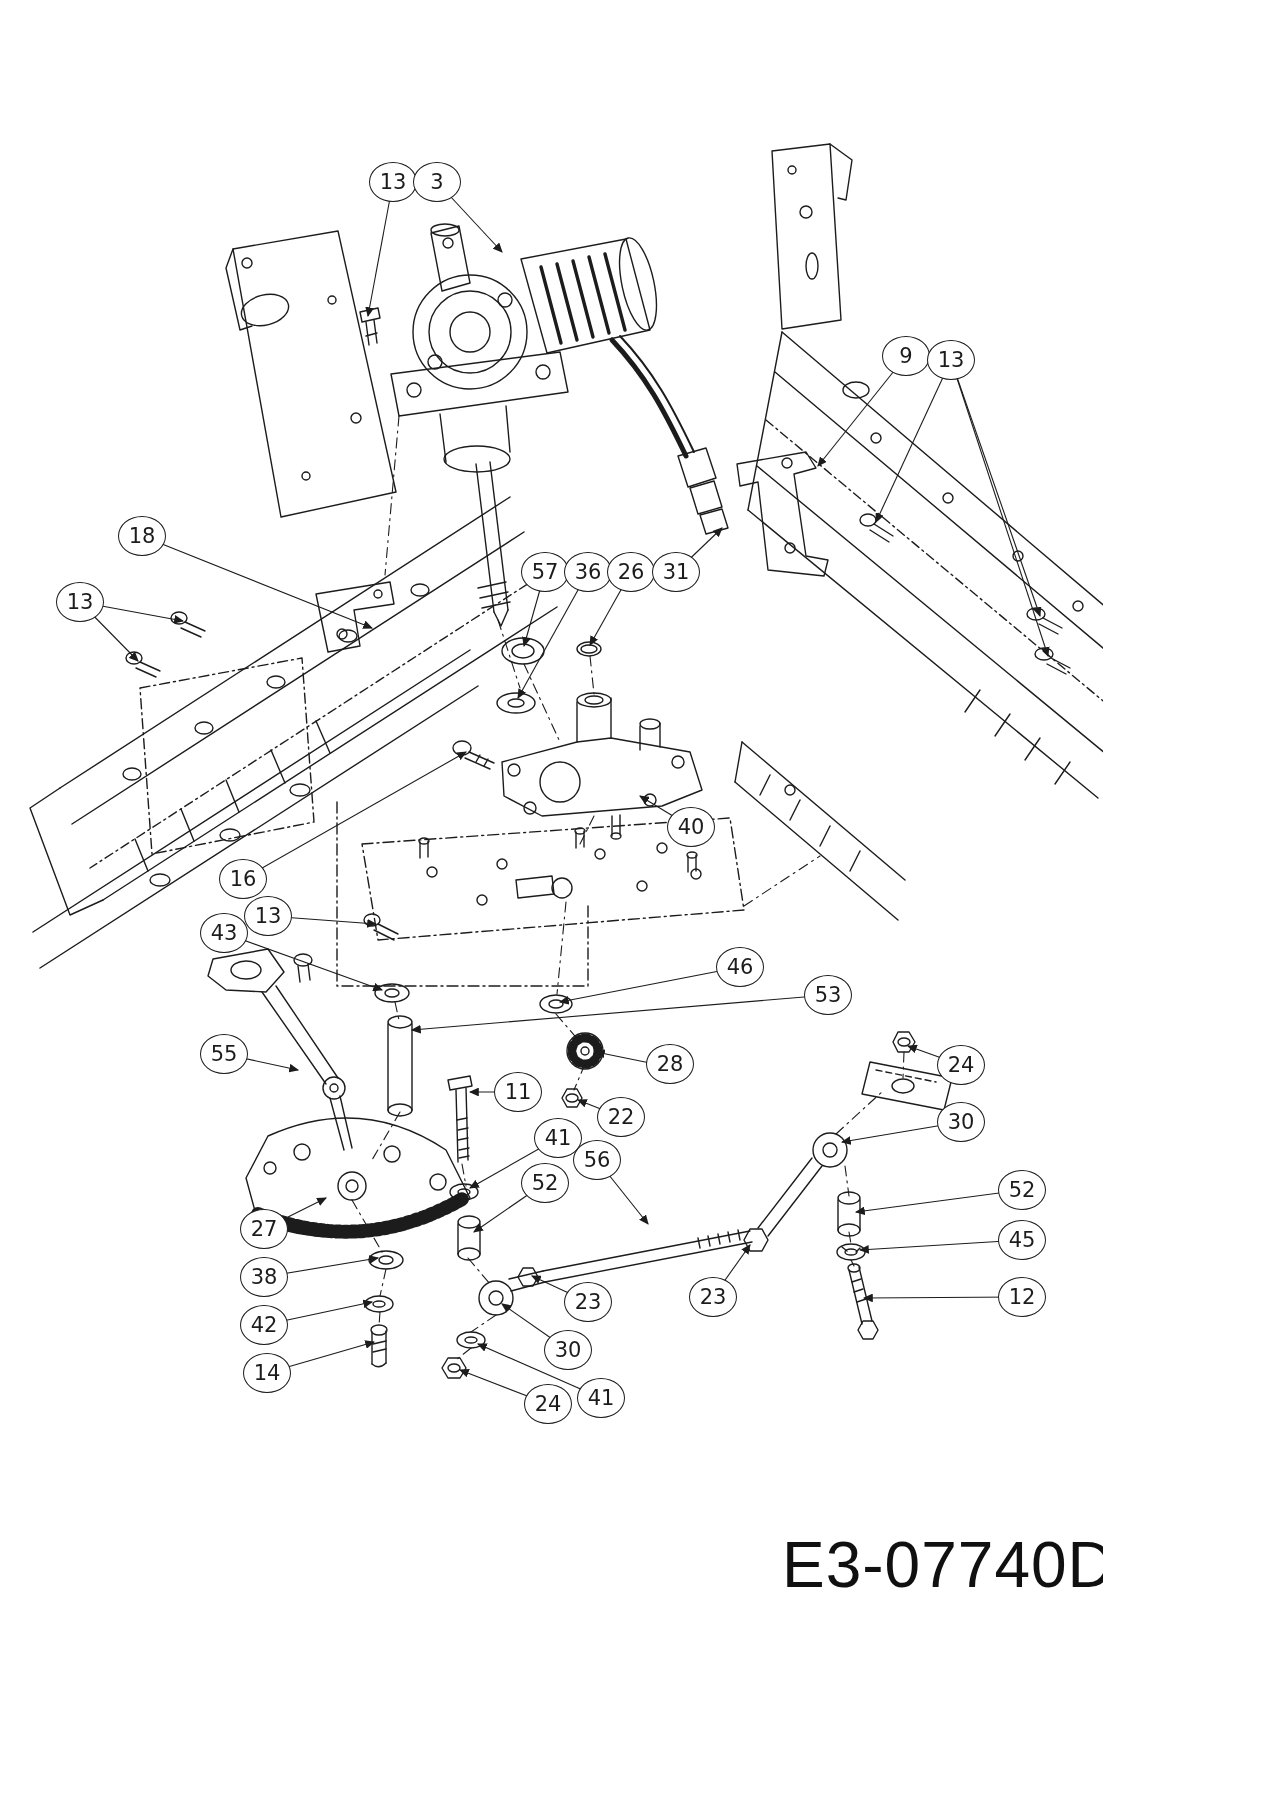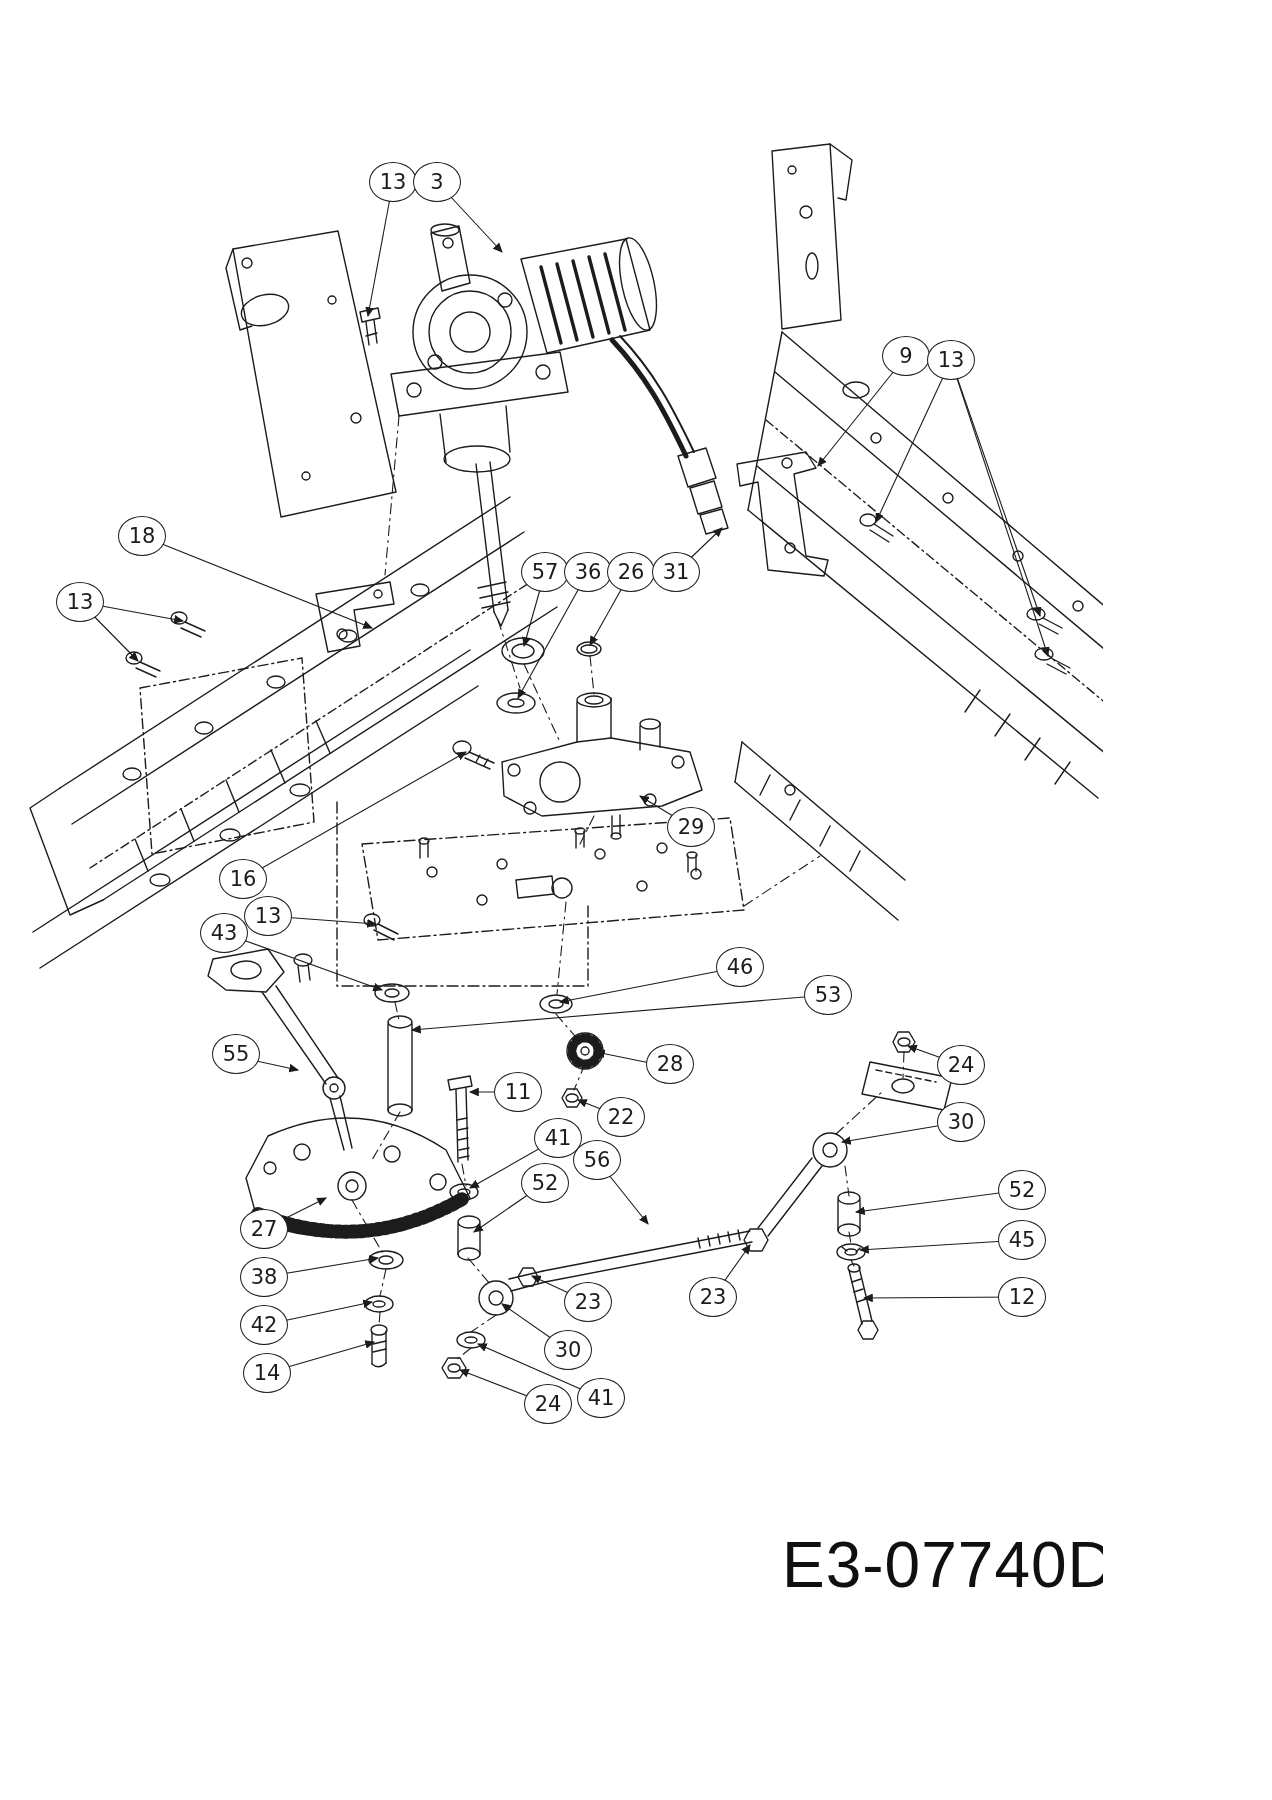--- a/index.html
+++ b/index.html
@@ -492,24 +492,24 @@
       <div class="balloon" style="left: 927px; top: 340px;">13</div>
       <div class="balloon" style="left: 118px; top: 516px;">18</div>
       <div class="balloon" style="left: 56px; top: 582px;">13</div>
       <div class="balloon" style="left: 521px; top: 552px;">57</div>
       <div class="balloon" style="left: 564px; top: 552px;">36</div>
       <div class="balloon" style="left: 607px; top: 552px;">26</div>
       <div class="balloon" style="left: 652px; top: 552px;">31</div>
       <div class="balloon" style="left: 219px; top: 859px;">16</div>
       <div class="balloon" style="left: 244px; top: 896px;">13</div>
       <div class="balloon" style="left: 200px; top: 913px;">43</div>
-      <div class="balloon" style="left: 667px; top: 807px;">29</div>
+      <div class="balloon" style="left: 667px; top: 807px;">40</div>
       <div class="balloon" style="left: 716px; top: 947px;">46</div>
       <div class="balloon" style="left: 804px; top: 975px;">53</div>
-      <div class="balloon" style="left: 212px; top: 1034px;">55</div>
+      <div class="balloon" style="left: 200px; top: 1034px;">55</div>
       <div class="balloon" style="left: 937px; top: 1045px;">24</div>
       <div class="balloon" style="left: 646px; top: 1044px;">28</div>
       <div class="balloon" style="left: 494px; top: 1072px;">11</div>
       <div class="balloon" style="left: 597px; top: 1097px;">22</div>
       <div class="balloon" style="left: 937px; top: 1102px;">30</div>
       <div class="balloon" style="left: 534px; top: 1118px;">41</div>
       <div class="balloon" style="left: 573px; top: 1140px;">56</div>
       <div class="balloon" style="left: 521px; top: 1163px;">52</div>
       <div class="balloon" style="left: 240px; top: 1209px;">27</div>
       <div class="balloon" style="left: 240px; top: 1257px;">38</div>

